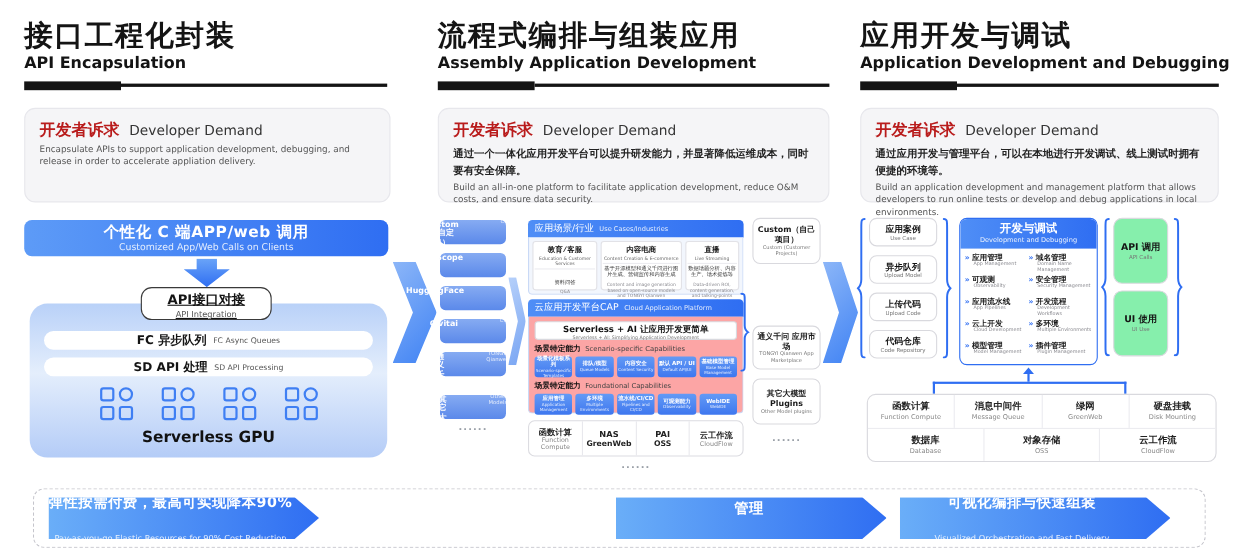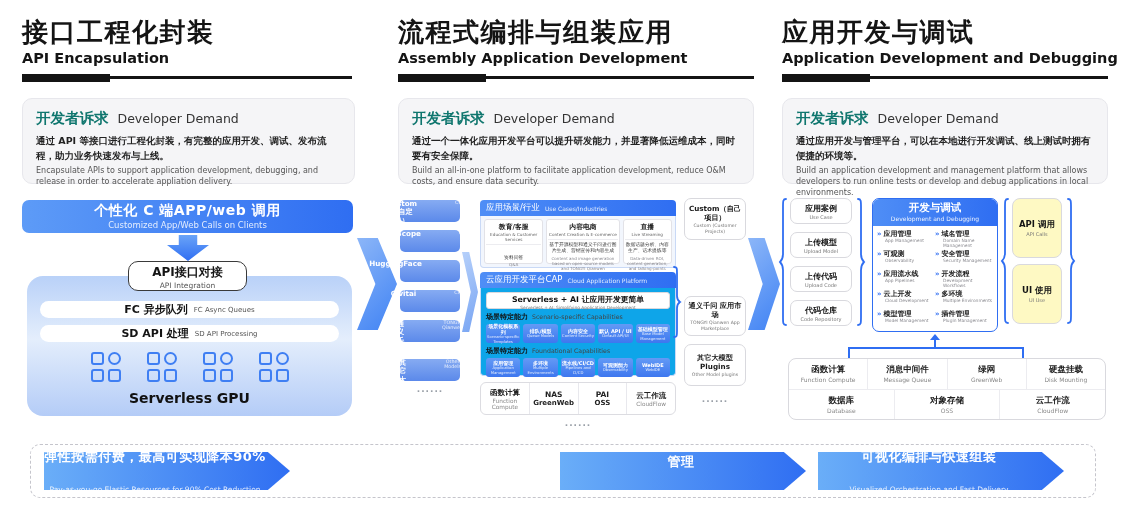--- a/index.html
+++ b/index.html
@@ -12,35 +12,35 @@
   .h-title{ position:absolute; top:15px; font-size:26px; font-weight:bold; letter-spacing:1.5px; color:#141414;}
   .h-sub{ position:absolute; top:50px; font-size:14.5px; font-weight:600; color:#141414;}
   .h-bar{ position:absolute; top:74px; display:flex; align-items:flex-start;}
   .h-bar .thick{ width:88px; height:8px; background:#141414;}
   .h-bar .thin{ flex:1; height:3px; background:#141414; margin-top:2px;}
 
   
   .demand{ position:absolute; top:98px; height:86px; background:#f5f5f7; border:1px solid #e7e7ec;
            border-radius:10px; padding:10px 13px;}
   .demand-head{ display:flex; align-items:baseline; gap:9px;}
-  .demand-zh-label{ color:#0f766e; font-weight:bold; font-size:14.5px;text-align:right;}
+  .demand-zh-label{ color:#b91c1c; font-weight:bold; font-size:14.5px;text-align:right;}
   .demand-en-label{ color:#333; font-size:12.5px;}
   .demand-zh{ margin-top:5px; font-size:9.5px; font-weight:bold; color:#222; line-height:1.6;}
   .demand-en{ margin-top:3px; font-size:8px; color:#555; line-height:1.35;}
 
   
   .banner{ position:absolute; left:22px; top:200px; width:331px; height:33px; border-radius:7px;
            background:linear-gradient(90deg,#5d9bf7,#2f6ef2); color:#fff; text-align:center; padding-top:2px;}
   .banner .zh{ font-size:14px; font-weight:bold; letter-spacing:.5px;}
   .banner .en{ font-size:8.5px; color:rgba(255,255,255,.85);}
   .down-arrow{ position:absolute; left:167px; top:235px; width:42px; height:26px;
                background:linear-gradient(180deg,#6aa4f8,#2f6ef2);
                clip-path:polygon(28% 0,72% 0,72% 38%,100% 38%,50% 100%,0 38%,28% 38%);}
   .pill{ position:absolute; left:128px; top:261px; width:119px; height:30px; background:#fff;
-         border:1.5px solid #3a3a3a; border-radius:10px; text-align:center; z-index:2; padding-top:2px;}
+         border:1.5px solid #3a3a3a; border-radius:10px; text-align:center; z-index:2; padding-top:2px;text-decoration:underline;}
   .pill .zh{ font-size:12px; font-weight:bold;}
   .pill .en{ font-size:7.5px; color:#555;}
   .bigbox{ position:absolute; left:27px; top:276px; width:325px; height:140px; border-radius:16px;
            background:linear-gradient(180deg,#b9d1f8,#e4eefc 45%,#b4ccf7);}
   .fcbar{ position:absolute; left:40px; width:299px; height:17px; background:#fff; border-radius:9px;
           display:flex; align-items:center; justify-content:center;}
   .fcbar .zh{ font-size:11px; font-weight:bold;}
   .fcbar .en{ font-size:7px; color:#555; margin-left:6px;}
   .gpu-row{ position:absolute; left:27px; top:352px; width:325px; display:flex; justify-content:center; gap:26px;}
   .gpu-group{ display:grid; grid-template-columns:13px 13px; gap:4px;}
@@ -65,25 +65,25 @@
 
   .c2box{ position:absolute; left:480px; width:196px;}
   .bluehead{ height:16px; background:linear-gradient(90deg,#4f8ef6,#2f6ef2); border-radius:4px 4px 0 0;
              color:#fff; display:flex; align-items:center; padding-left:6px; gap:5px;}
   .bluehead .zh{ font-size:8.5px; font-weight:normal;}
   .bluehead .en{ font-size:6px; color:rgba(255,255,255,.85);}
   .uc-body{ border:1px solid #c9d9f6; border-top:none; background:#f2f6fd; border-radius:0 0 4px 4px;
             padding:3px; display:flex; gap:3px; height:52px;}
   .uc-cell{ background:#fff; border:1px solid #e2e2e7; border-radius:3px; padding:2px 1px; text-align:center;
             display:flex; flex-direction:column;}
-  .uc-cell .t-zh{ font-size:6.8px; font-weight:bold; color:#1a1a1a;}
+  .uc-cell .t-zh{ font-size:6.8px; font-weight:bold; color:#1a1a1a;font-family:Liberation Mono, monospace;}
   .uc-cell .t-en{ font-size:4.2px; color:#666; border-bottom:1px solid #ececf0; padding-bottom:2px; margin-bottom:2px;}
   .uc-cell .b-zh{ font-size:4.8px; color:#333; line-height:1.35;}
   .uc-cell .b-en{ font-size:4.1px; color:#8a8a90; line-height:1.25; margin-top:1px;}
-  .cap-body{ border:1px solid #c9d9f6; border-top:none; background:#0ea5e9; border-radius:0 0 4px 4px;
+  .cap-body{ border:1px solid #c9d9f6; border-top:none; background:#fca5a5; border-radius:0 0 4px 4px;
              padding:4px 5px; height:88px;}
   .tagline{ background:#fff; border:1px solid #d9d9de; border-radius:3px; height:17px; text-align:center; padding-top:1px;}
   .tagline .zh{ font-size:7.8px; font-weight:bold; color:#111;}
   .tagline .en{ font-size:4.3px; color:#777;}
   .sec-label{ display:flex; align-items:baseline; gap:4px; margin-top:3px;}
   .sec-label .zh{ font-size:7px; font-weight:bold; color:#111;}
   .sec-label .en{ font-size:6.2px; color:#444;}
   .chip-row{ display:flex; gap:3px; margin-top:2px;}
   .chip{ flex:1; height:19px; border-radius:3px; background:linear-gradient(180deg,#639af5,#3e77ef);
          color:#fff; text-align:center; display:flex; flex-direction:column; justify-content:center;}
@@ -115,21 +115,21 @@
   .panel-head{ height:27px; background:linear-gradient(90deg,#4f8ef6,#2f6ef2); color:#fff; text-align:center; padding-top:2px;}
   .panel-head .zh{ font-size:10.5px; font-weight:bold;}
   .panel-head .en{ font-size:6px; color:rgba(255,255,255,.9);}
   .panel-body{ display:flex; padding:3px 4px;}
   .panel-col{ width:50%;}
   .pitem{ height:20px;}
   .pitem .r1{ display:flex; align-items:center; gap:2px;}
   .pitem .arr{ color:#2f6ef2; font-size:7px; font-weight:bold; line-height:1;}
   .pitem .zh{ font-size:7px; font-weight:bold; color:#1a1a1a;}
   .pitem .en{ font-size:4.4px; color:#8a8a90; margin-left:8px; line-height:1.1;}
-  .outbox{ position:absolute; left:1012px; width:50px; height:60px; background:#fef9c3; border:1px solid #d9d9de;
+  .outbox{ position:absolute; left:1012px; width:50px; height:60px; background:#86efac; border:1px solid #d9d9de;
            border-radius:8px; display:flex; flex-direction:column; justify-content:center; text-align:center;}
   .outbox .zh{ font-size:8.5px; font-weight:bold;}
   .outbox .en{ font-size:5px; color:#777;}
   .userbox{ position:absolute; left:1076px; top:198px; width:34px; height:126px; background:#fff;
             border:1px solid #d9d9de; border-radius:8px; display:flex; flex-direction:column;
             justify-content:center; text-align:center;}
   .userbox .zh{ font-size:9.5px; font-weight:bold;}
   .userbox .en{ font-size:6px; color:#777;}
   .bline{ position:absolute; background:#2f6ef2;}
   .uarrow{ position:absolute; width:0; height:0; border-left:5px solid transparent;
@@ -177,21 +177,20 @@
   <div class="h-bar" style="left:782px;width:326px;">
       <span class="thick"></span>
       <span class="thin"></span>
     </div>
 
   <div class="demand" style="left:22px;width:333px;">
     <div class="demand-head">
       <span class="demand-zh-label">开发者诉求</span>
       <span class="demand-en-label">Developer Demand</span>
     </div>
-    <div class="demand-zh">通过 API 等接口进行工程化封装，有完整的应用开发、调试、发布流程，助力业务快速发布与上线。</div>
     <div class="demand-en">Encapsulate APIs to support application development, debugging, and release in order to accelerate appliation delivery.</div>
   </div>
   <div class="demand" style="left:398px;width:356px;">
     <div class="demand-head">
       <span class="demand-zh-label">开发者诉求</span>
       <span class="demand-en-label">Developer Demand</span>
     </div>
     <div class="demand-zh">通过一个一体化应用开发平台可以提升研发能力，并显著降低运维成本，同时要有安全保障。</div>
     <div class="demand-en">Build an all-in-one platform to facilitate application development, reduce O&amp;M costs, and ensure data security.</div>
   </div>
@@ -419,21 +418,21 @@
         <g transform="translate(10,0) scale(-1,1)">
           <path d="M2,1 C5,1 5,3 5,9 L5,56 C5,61 8,64 8,64 C8,64 5,67 5,72 L5,119 C5,125 5,127 2,127" fill="none" stroke="#2f6ef2" stroke-width="1.8" stroke-linecap="round"></path>
         </g>
       </svg>
   </div>
   <div class="inputbox" style="top:198px;">
     <div class="zh">应用案例</div>
       <div class="en">Use Case</div>
   </div>
   <div class="inputbox" style="top:232px;">
-    <div class="zh">上传模型</div>
+    <div class="zh">异步队列</div>
       <div class="en">Upload Model</div>
   </div>
   <div class="inputbox" style="top:266px;">
     <div class="zh">上传代码</div>
       <div class="en">Upload Code</div>
   </div>
   <div class="inputbox" style="top:300px;">
     <div class="zh">代码仓库</div>
       <div class="en">Code Repository</div>
   </div>

